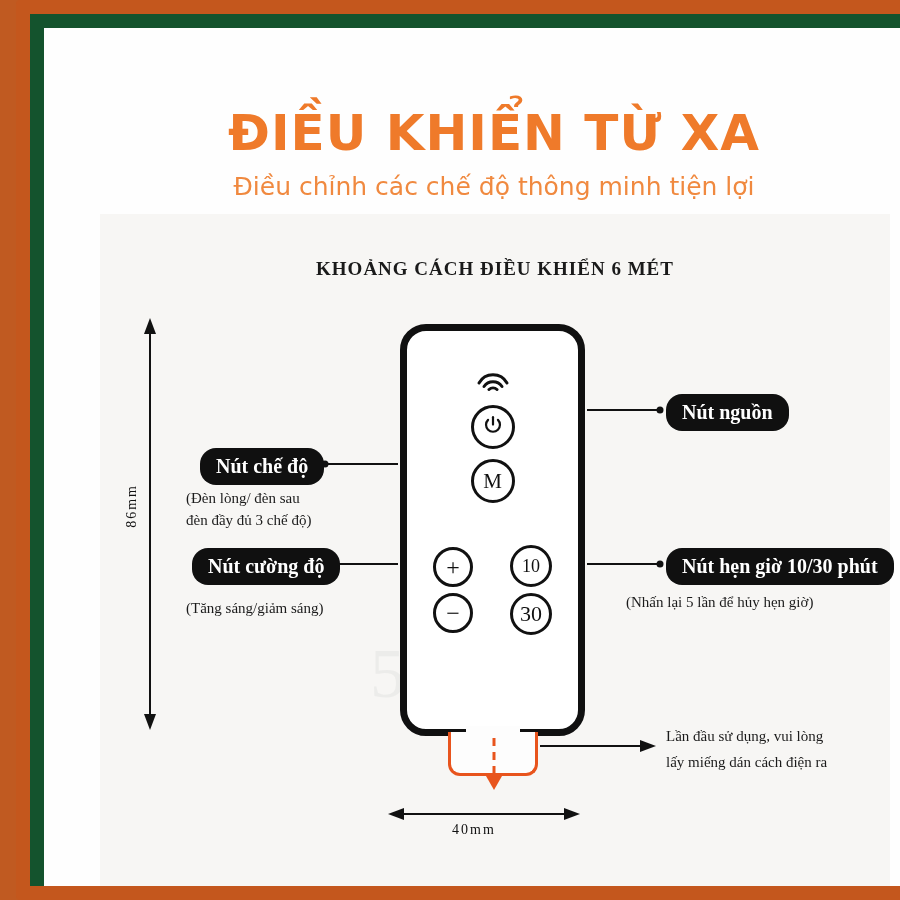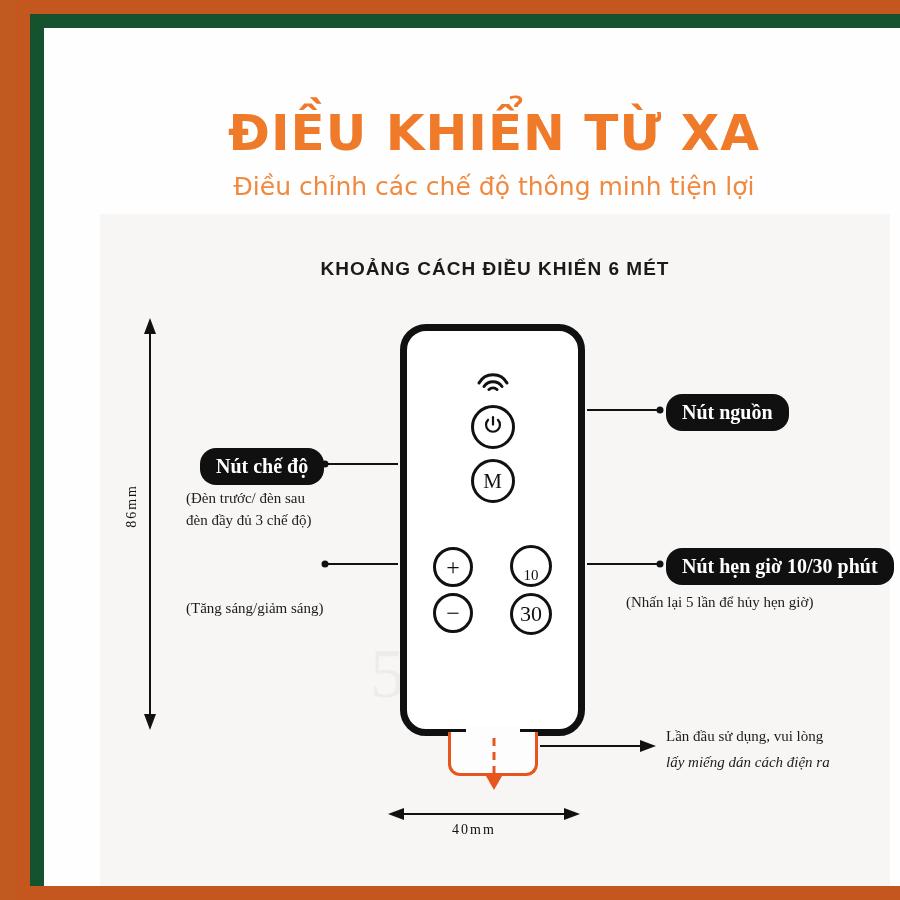--- a/index.html
+++ b/index.html
@@ -65,21 +65,21 @@
     background: #f7f6f4;
   }
   .panel-title {
     position: absolute;
     left: 0; top: 44px;
     width: 790px;
     text-align: center;
     font-size: 19px;
     letter-spacing: 1px;
     color: #1a1a1a;
-    font-family: Liberation Sans, sans-serif;
+    font-family: Liberation Serif, serif;
     font-weight: bold;
   }
 
   
   .watermark {
     position: absolute;
     left: 270px;
     top: 420px;
     font-size: 70px;
     color: #ececea;
@@ -115,21 +115,21 @@
     align-items: center;
     justify-content: center;
     font-family: "Liberation Serif", serif;
     color: #111;
     box-sizing: border-box;
   }
   .b-power { width: 44px; height: 44px; left: 50%; margin-left: -22px; top: 74px; }
   .b-mode  { width: 44px; height: 44px; left: 50%; margin-left: -22px; top: 128px; font-size: 21px; }
   .b-plus  { width: 40px; height: 40px; left: 26px; top: 216px; font-size: 24px; }
   .b-minus { width: 40px; height: 40px; left: 26px; top: 262px; font-size: 24px; }
-  .b-t10   { width: 42px; height: 42px; right: 26px; top: 214px; font-size: 15px; align-items: flex-end; }
+  .b-t10   { width: 42px; height: 42px; right: 26px; top: 214px; font-size: 18px; }
   .b-t30   { width: 42px; height: 42px; right: 26px; top: 262px; font-size: 22px; }
 
   
   .tab {
     position: absolute;
     left: 348px;
     top: 518px;
     width: 90px;
     height: 44px;
     border: 3px solid #e8541d;
@@ -277,26 +277,27 @@
           <line x1="10" y1="2" x2="10" y2="10" stroke="#e8541d" stroke-width="3"></line>
           <line x1="10" y1="16" x2="10" y2="24" stroke="#e8541d" stroke-width="3"></line>
           <line x1="10" y1="30" x2="10" y2="38" stroke="#e8541d" stroke-width="3"></line>
           <polygon points="10,54 2,40 18,40" fill="#e8541d"></polygon>
         </svg>
       </span>
 
       <div class="chip" style="left:566px; top:180px;">Nút nguồn</div>
 
       <div class="chip" style="left:100px; top:234px;">Nút chế độ</div>
-      <div class="note" style="left:86px; top:274px;">(Đèn trước/ đèn sau</div>
+      <div class="note" style="left:86px; top:274px;">(Đèn lòng/ đèn sau</div>
       <div class="note" style="left:86px; top:296px;">đèn đầy đủ 3 chế độ)</div>
 
+      <div class="chip" style="left:92px; top:334px;">Nút cường độ</div>
       <div class="note" style="left:86px; top:384px;text-align:right;">(Tăng sáng/giảm sáng)</div>
 
       <div class="chip" style="left:566px; top:334px;">Nút hẹn giờ 10/30 phút</div>
       <div class="note" style="left:526px; top:378px;">(Nhấn lại 5 lần để hủy hẹn giờ)</div>
 
       <div class="note" style="left:566px; top:512px;">Lần đầu sử dụng, vui lòng</div>
-      <div class="note" style="left:566px; top:538px;font-style:italic;">lấy miếng dán cách điện ra</div>
+      <div class="note" style="left:566px; top:538px;">lấy miếng dán cách điện ra</div>
 
     </div>
   </div>
 </div>
 
 </body></html>

